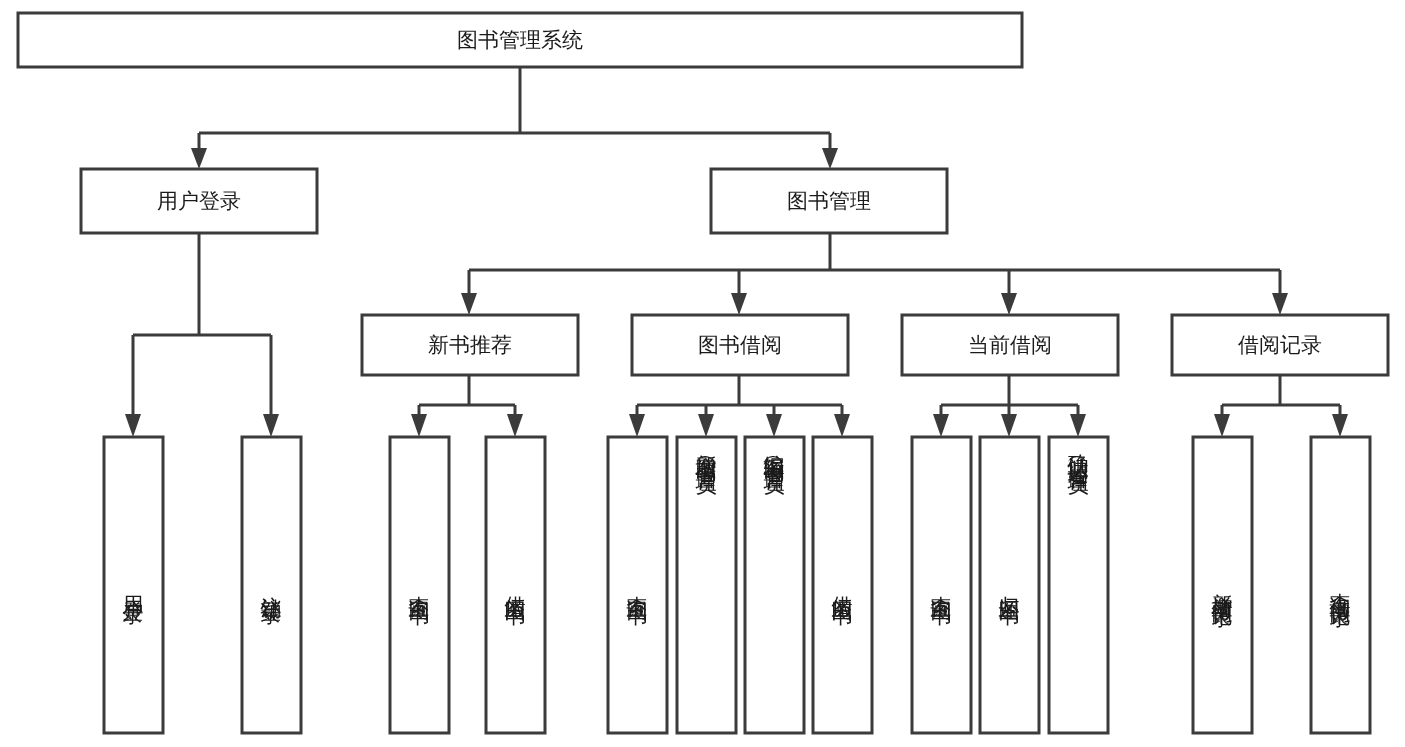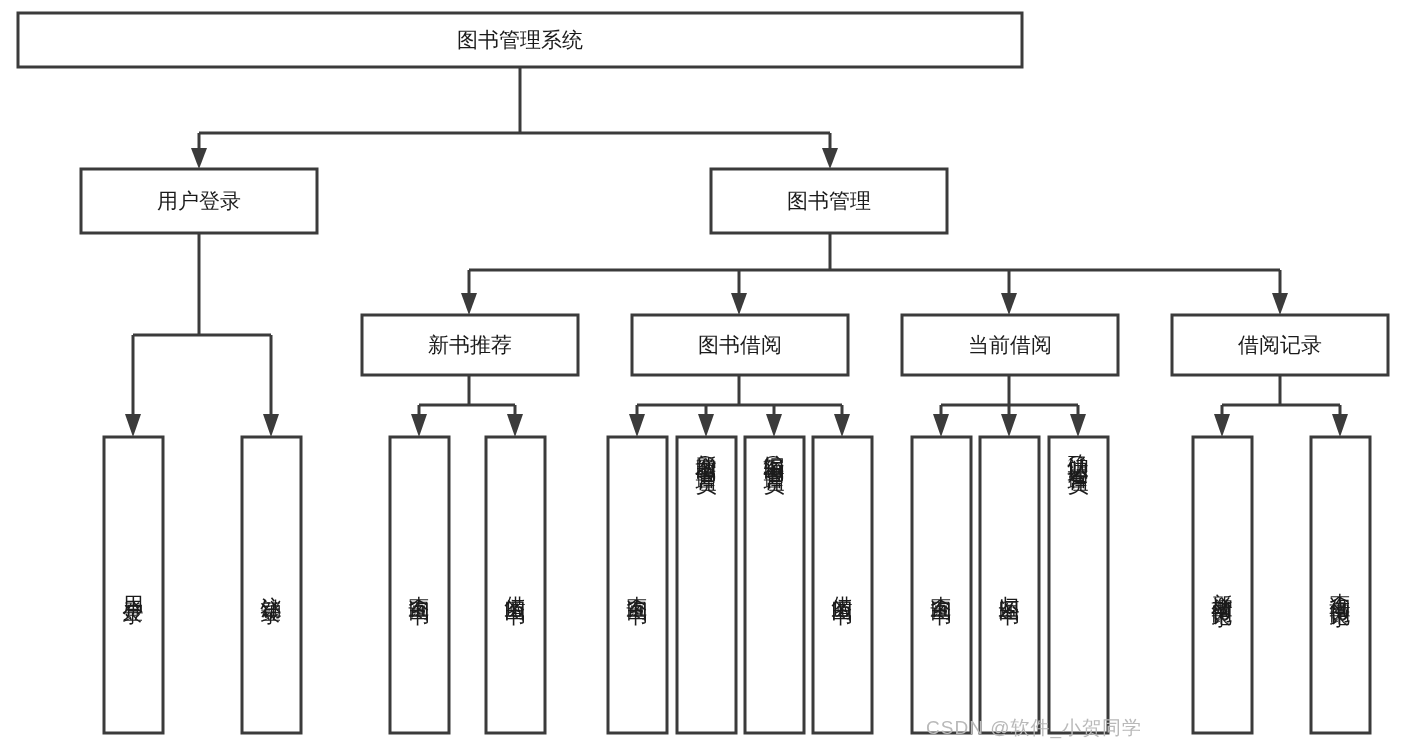--- a/index.html
+++ b/index.html
@@ -223,14 +223,13 @@
     <span class="vlabel">确认归还（管理员）</span>
   </div>
 
   <div class="vlabel-wrap" style="left:1193px; top:437px; width:59px; height:296px;">
     <span class="vlabel">新增借阅记录</span>
   </div>
   <div class="vlabel-wrap" style="left:1311px; top:437px; width:59px; height:296px;">
     <span class="vlabel">查询借阅记录</span>
   </div>
 
-  <div class="watermark">CSDN @软件_小贺同学</div>
 </div>
 
 </body></html>

